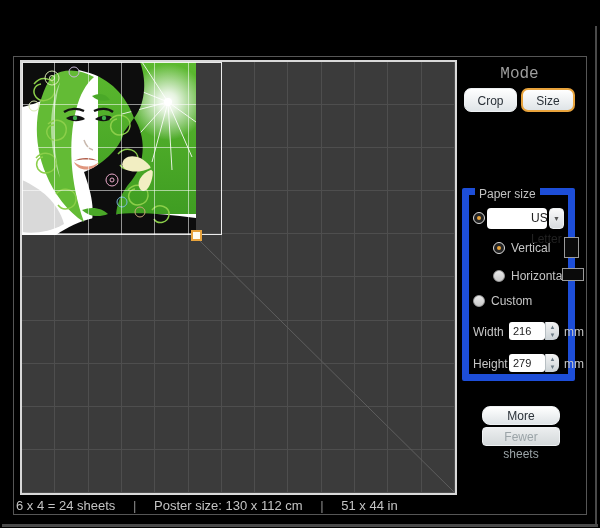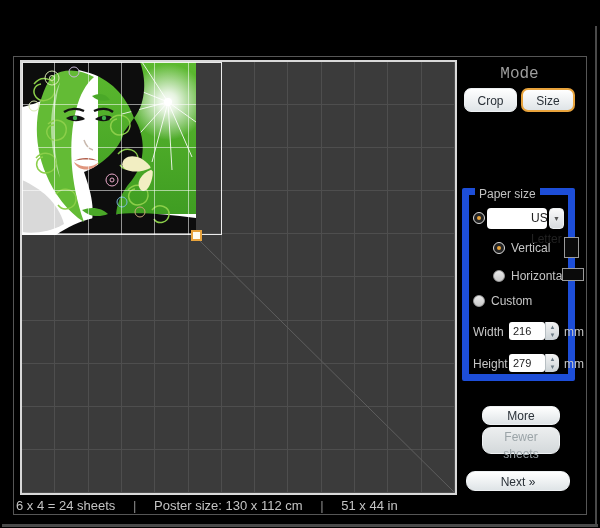--- a/index.html
+++ b/index.html
@@ -38,21 +38,21 @@
   .statusbar{position:absolute;left:16px;top:498px;font-size:13px;color:#c4c4c4;white-space:nowrap;}
   .statusbar .sep{color:#8a8a8a;margin:0 14px;}
 
   
   .mode-heading{position:absolute;left:462px;top:65px;width:115px;text-align:center;font-size:16px;color:#9d9d9d;font-family:Liberation Mono, monospace;}
   .btn{display:block;position:absolute;border-radius:7px;background:linear-gradient(#ffffff,#dfe4e7);
     border:1px solid #eef1f3;color:#2a3138;font-size:12px;text-align:center;cursor:pointer;}
   .btn-crop{left:464px;top:88px;width:53px;height:24px;line-height:22px;}
   .btn-size{left:521px;top:88px;width:54px;height:24px;line-height:20px;border:2px solid #e8a33c;}
   .btn-more{left:482px;top:406px;width:78px;height:19px;line-height:17px;border-radius:8px;}
-  .btn-fewer{left:482px;top:427px;width:78px;height:27px;line-height:17px;border-radius:9px;
+  .btn-fewer{left:482px;top:427px;width:78px;height:19px;line-height:17px;border-radius:4px;
     background:linear-gradient(#eceeef,#d4d9db);color:#9ba4a8;}
   .btn-next{left:466px;top:471px;width:104px;height:20px;line-height:18px;border-radius:9px;}
 
   .groupbox{position:absolute;left:462px;top:152px;width:113px;height:193px;border:7px solid #1d4ed8;border-radius:2px;margin-top:36px;}
   .legend{position:absolute;left:6px;top:-8px;background:#000;padding:0 4px;font-size:12px;color:#c2c2c2;}
 
   .radio{position:absolute;width:12px;height:12px;border-radius:50%;}
   .radio.on{background:#242424;border:1px solid #dcdcdc;}
   .radio.on::after{content:"";position:absolute;left:3px;top:3px;width:4px;height:4px;border-radius:50%;background:#e8a33c;}
   .radio.off{background:linear-gradient(#e9e9e9,#c9c9c9);border:1px solid #9a9a9a;}
@@ -216,17 +216,16 @@
     <input class="spinbox" style="left: 40px; top: 159px;" value="279">
     <div class="spinner" style="left:76px;top:159px;">
       <span class="up">▲</span>
       <span class="dn">▼</span>
     </div>
     <div class="glabel" style="left:95px;top:162px;">mm</div>
   </div>
 
   <button class="btn btn-more">More sheets</button>
   <button class="btn btn-fewer" disabled="">Fewer sheets</button>
-  <button class="btn btn-next">Next »</button>
 
   <div class="win-edge-right"></div>
   <div class="win-edge-bottom"></div>
 </div>
 
 </body></html>

